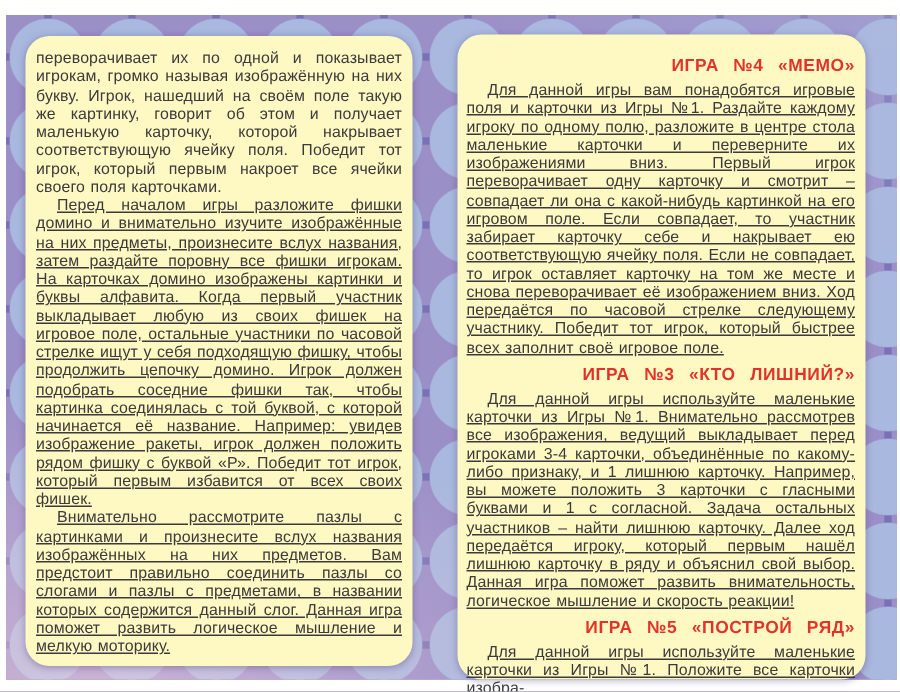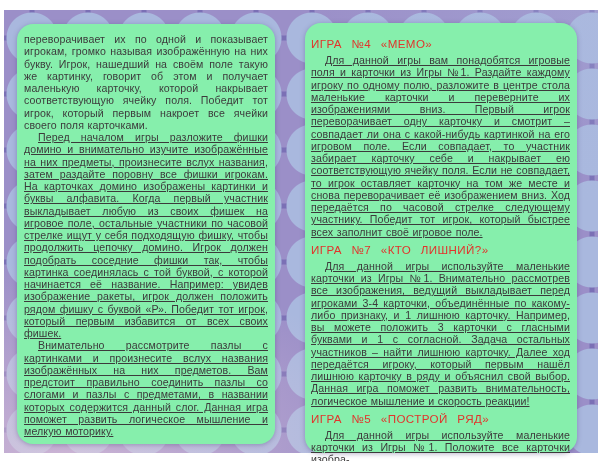--- a/index.html
+++ b/index.html
@@ -29,21 +29,21 @@
     background-image:
       radial-gradient(120% 95% at 10% 102%, rgba(236,205,221,0.60) 0%, rgba(236,205,221,0.0) 48%),
       radial-gradient(90% 80% at 100% 0%, rgba(173,186,224,0.35) 0%, rgba(173,186,224,0.0) 55%),
       radial-gradient(circle 26px at 28px 28px, #a9b8de 25px, rgba(169,184,222,0) 26px),
       radial-gradient(circle 26px at 28px 28px, #9b8fc8 25px, rgba(155,143,200,0) 26px);
     background-size: 100% 100%, 100% 100%, 56px 56px, 56px 56px;
     background-position: 0 0, 0 0, 0 0, 28px 28px;
   }
   .page {
     position: absolute;
-    background: #86efac;
+    background: #fef9c3;
     border-radius: 16px;
     box-shadow: 0 1px 5px rgba(60,45,110,0.35);
     box-sizing: border-box;
     color: #3c3a3b;
   }
   .page-left {
     left: 17px;
     top: 24px;
     width: 258px;
     height: 420px;
@@ -63,24 +63,24 @@
     text-align: justify;
     letter-spacing: 0.1px;
     word-spacing: 0.5px;
   }
   .para.indent {
     text-indent: 14px;
     text-decoration: underline;
   }
   .heading {
     margin: 5px 0 4px 0;
-    text-align: left;
+    text-align: right;
     font-size: 11.6px;
     line-height: 13px;
-    font-weight: normal;
+    font-weight: bold;
     color: #e2332b;
     word-spacing: 6px;
     letter-spacing: 0.4px;
     white-space: nowrap;
   }
 </style>
 </head>
 <body>
 
 <div class="photo">
@@ -89,19 +89,19 @@
 
   <section class="page page-left">
     <p class="para">переворачивает их по одной и показывает игрокам, громко называя изображённую на них букву. Игрок, нашедший на своём поле такую же картинку, говорит об этом и получает маленькую карточку, которой накрывает соответствующую ячейку поля. Победит тот игрок, который первым накроет все ячейки своего поля карточками.</p>
     <p class="para indent">Перед началом игры разложите фишки домино и внимательно изучите изображённые на них предметы, произнесите вслух названия, затем раздайте поровну все фишки игрокам. На карточках домино изображены картинки и буквы алфавита. Когда первый участник выкладывает любую из своих фишек на игровое поле, остальные участники по часовой стрелке ищут у себя подходящую фишку, чтобы продолжить цепочку домино. Игрок должен подобрать соседние фишки так, чтобы картинка соединялась с той буквой, с которой начинается её название. Например: увидев изображение ракеты, игрок должен положить рядом фишку с буквой «Р». Победит тот игрок, который первым избавится от всех своих фишек.</p>
     <p class="para indent">Внимательно рассмотрите пазлы с картинками и произнесите вслух названия изображённых на них предметов. Вам предстоит правильно соединить пазлы со слогами и пазлы с предметами, в названии которых содержится данный слог. Данная игра поможет развить логическое мышление и мелкую моторику.</p>
   </section>
 
   <section class="page page-right">
     <h2 class="heading">ИГРА №4 «МЕМО»</h2>
     <p class="para indent">Для данной игры вам понадобятся игровые поля и карточки из Игры №1. Раздайте каждому игроку по одному полю, разложите в центре стола маленькие карточки и переверните их изображениями вниз. Первый игрок переворачивает одну карточку и смотрит – совпадает ли она с какой-нибудь картинкой на его игровом поле. Если совпадает, то участник забирает карточку себе и накрывает ею соответствующую ячейку поля. Если не совпадает, то игрок оставляет карточку на том же месте и снова переворачивает её изображением вниз. Ход передаётся по часовой стрелке следующему участнику. Победит тот игрок, который быстрее всех заполнит своё игровое поле.</p>
-    <h2 class="heading">ИГРА №7 «КТО ЛИШНИЙ?»</h2>
+    <h2 class="heading">ИГРА №3 «КТО ЛИШНИЙ?»</h2>
     <p class="para indent">Для данной игры используйте маленькие карточки из Игры №1. Внимательно рассмотрев все изображения, ведущий выкладывает перед игроками 3-4 карточки, объединённые по какому-либо признаку, и 1 лишнюю карточку. Например, вы можете положить 3 карточки с гласными буквами и 1 с согласной. Задача остальных участников – найти лишнюю карточку. Далее ход передаётся игроку, который первым нашёл лишнюю карточку в ряду и объяснил свой выбор. Данная игра поможет развить внимательность, логическое мышление и скорость реакции!</p>
     <h2 class="heading">ИГРА №5 «ПОСТРОЙ РЯД»</h2>
     <p class="para indent">Для данной игры используйте маленькие карточки из Игры №1. Положите все карточки изобра-</p>
   </section>
 
 </div>
 
 </body></html>

